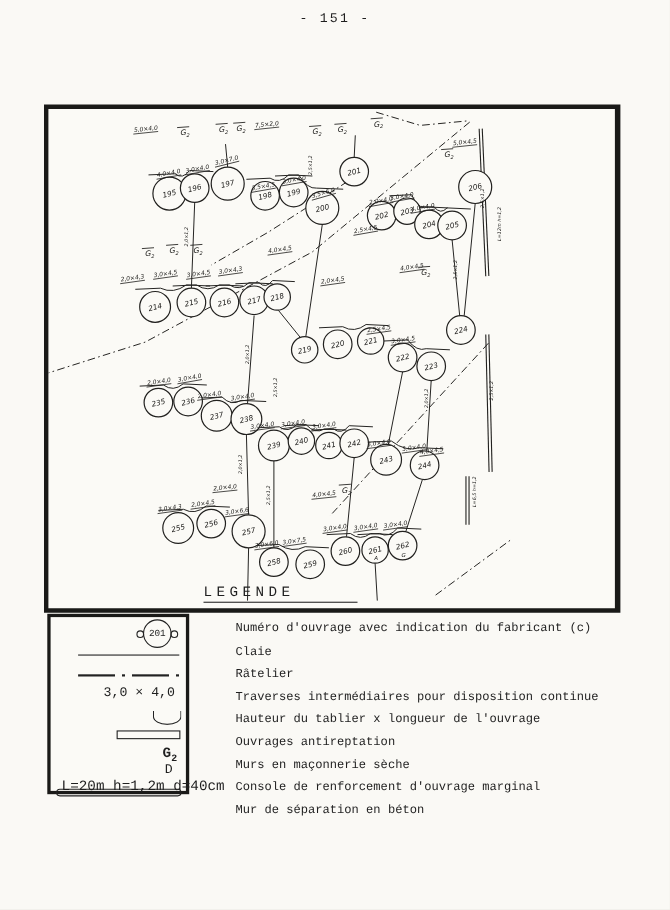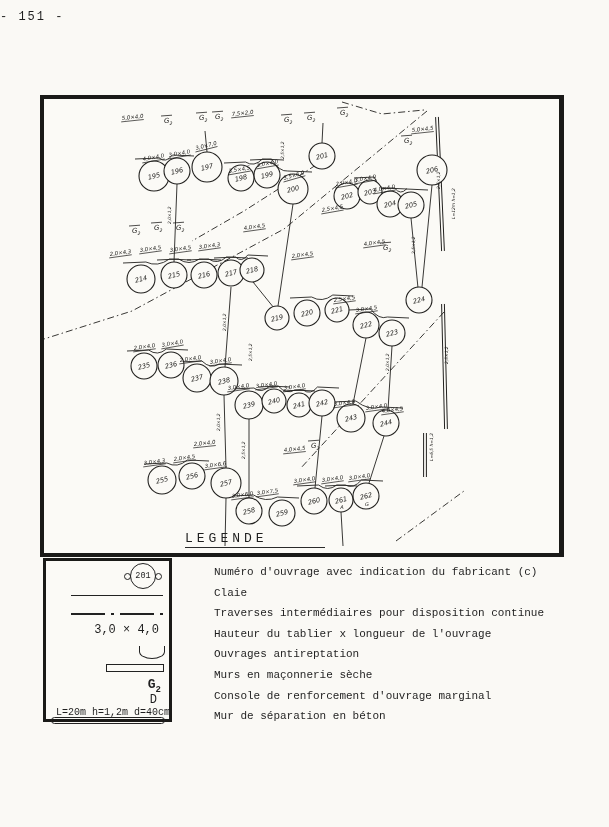--- a/index.html
+++ b/index.html
@@ -1,18 +1,18 @@
 <!DOCTYPE html>
 <html><head>
 <meta charset="utf-8">
 <style>
   html,body{margin:0;padding:0;background:#e8e6e0;}
   .page{position:relative;width:609px;height:827px;background:#faf9f5;overflow:hidden;
         font-family:"Liberation Mono", monospace;color:#1f1f1f;}
-  .page-number{position:absolute;top:10px;left:0;width:100%;
+  .page-number{position:absolute;top:10px;left:0;width:100%;text-align:center;
         font-size:12px;letter-spacing:2px;}
   .map-frame{position:absolute;left:40px;top:95px;width:515px;height:454px;
         border:4px solid #1a1a18;border-right-width:5px;background:#fbfaf6;}
   .map-frame svg{position:absolute;left:0;top:0;}
   .legende-title{position:absolute;left:141px;top:432px;width:140px;
         font-size:13px;letter-spacing:4px;border-bottom:1.4px solid #2a2a2a;padding-bottom:1px;}
   .legend-panel{position:absolute;left:43px;top:558px;width:123px;height:158px;
         border:3px solid #1a1a18;background:#fbfaf6;}
   .sym{position:absolute;}
   .node-symbol{left:84px;top:2px;width:24px;height:24px;border:1.3px solid #222;border-radius:50%;
@@ -23,21 +23,21 @@
   .claie-line{left:25px;top:34px;width:92px;border-top:1.6px solid #222;}
   .ratelier-line{left:25px;top:52px;width:92px;height:2px;
         background:repeating-linear-gradient(90deg,#222 0 34px,transparent 34px 40px,#222 40px 43px,transparent 43px 49px);}
   .dim-text{right:10px;top:62px;font-size:12px;}
   .arc-symbol{left:93px;top:85px;width:24px;height:12px;border:1.5px solid #222;border-top:none;
         border-radius:0 0 24px 24px / 0 0 14px 14px;}
   .masonry-bar{left:60px;top:103px;width:56px;height:6px;border:1.6px solid #222;}
   .g2-text{right:8px;top:116px;font-size:13px;font-weight:bold;}
   .g2-text sub{font-size:9px;}
   .d-text{right:12px;top:132px;font-size:12px;}
-  .wall-label{left:10px;top:146px;font-size:10px;white-space:nowrap;}
+  .wall-label{left:10px;top:146px;font-size:13px;white-space:nowrap;}
   .wall-bar{left:5px;top:156px;width:112px;height:5px;border:1.2px solid #222;border-radius:4px;}
   .legend-text{position:absolute;left:214px;top:562px;width:370px;font-size:11px;}
   .legend-text div{line-height:20.6px;white-space:nowrap;}
   .figure-caption{position:absolute;left:88px;top:762px;font-size:11.5px;white-space:nowrap;}
 </style>
 </head>
 <body>
 
 <div class="page">
 
@@ -398,20 +398,21 @@
     <div class="sym masonry-bar"></div>
     <div class="sym g2-text"><span>G</span><sub>2</sub></div>
     <div class="sym d-text">D</div>
     <div class="sym wall-label">L=20m  h=1,2m  d=40cm</div>
     <div class="sym wall-bar"></div>
   </div>
 
   <div class="legend-text">
     <div>Numéro d'ouvrage avec indication du fabricant (c)</div>
     <div>Claie</div>
+    <div>Râtelier</div>
     <div>Traverses intermédiaires pour disposition continue</div>
     <div>Hauteur du tablier x longueur de l'ouvrage</div>
     <div>Ouvrages antireptation</div>
     <div>Murs en maçonnerie sèche</div>
     <div>Console de renforcement d'ouvrage marginal</div>
     <div>Mur de séparation en béton</div>
   </div>
 
 
 </div>

